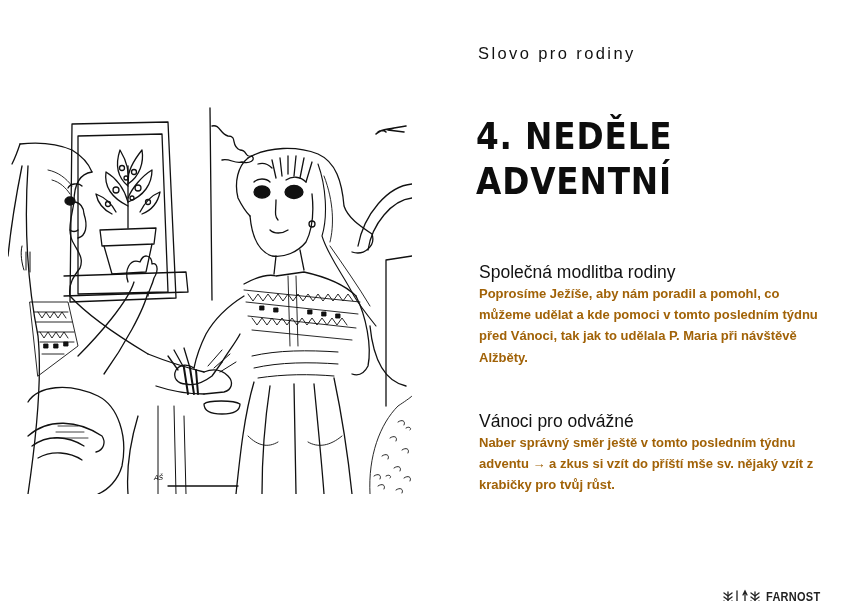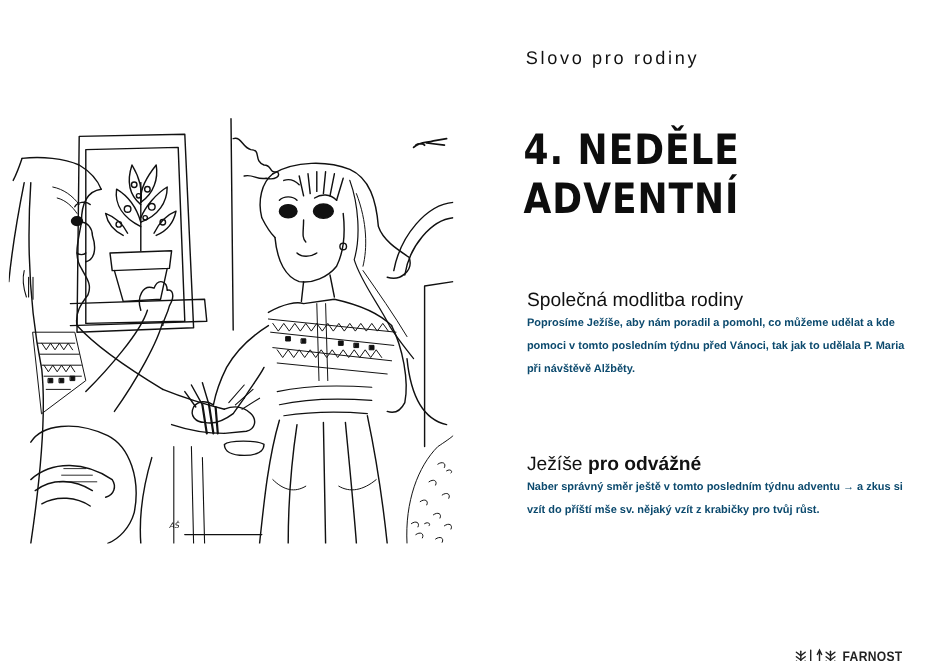--- a/index.html
+++ b/index.html
@@ -20,24 +20,24 @@
       position: absolute; left: 476px; top: 114px;
       font-family: "DejaVu Sans", sans-serif; font-weight: bold; font-size: 38px; line-height: 45px;
       letter-spacing: 1px; color: #0d0d0d; transform: scaleX(0.86); transform-origin: left top;
     }
     .title div { white-space: nowrap; }
     .section { position: absolute; left: 479px; width: 345px; }
     .section h2 {
       margin: 0; font-family: "Liberation Sans", sans-serif; font-weight: normal; font-size: 17.5px;
       line-height: 22px; color: #111;
     }
-    .section h2 .b { font-weight: bold; margin-top: 36px; }
+    .section h2 .b { font-weight: normal; margin-top: 36px; }
     .section p {
-      margin: 0; font-family: "Liberation Sans", sans-serif; font-weight: bold; font-size: 10px;
-      line-height: 21.2px; color: #0c4a6e;
+      margin: 0; font-family: "Liberation Sans", sans-serif; font-weight: bold; font-size: 13px;
+      line-height: 21.2px; color: #a16207;
     }
     .sec1 { top: 261px; }
     .sec2 { top: 410px; }
     .logo {
       position: absolute; left: 722px; top: 544px; display: flex; align-items: center; gap: 4px; margin-top: 44px;
     }
     .logo-mark svg { display: block; }
     .logo-text {
       font-family: "Liberation Sans", sans-serif; font-weight: bold; font-size: 12.5px; line-height: 14px;
       letter-spacing: 0.3px; color: #222; transform: scaleX(0.88); transform-origin: left center;
@@ -193,21 +193,21 @@
   <div>ADVENTNÍ</div>
 </div>
 
 <div class="section sec1">
   <h2>Společná modlitba rodiny</h2>
   <p>Poprosíme Ježíše, aby nám poradil a pomohl, co můžeme udělat a kde pomoci v tomto posledním týdnu před Vánoci, tak jak to udělala P. Maria při návštěvě Alžběty.</p>
 </div>
 
 <div class="section sec2">
   <h2>
-    <span>Ježíše</span>
+    <span>Vánoci</span>
     <span class="b">pro odvážné</span>
   </h2>
   <p>Naber správný směr ještě v tomto posledním týdnu adventu → a zkus si vzít do příští mše sv. nějaký vzít z krabičky pro tvůj růst.</p>
 </div>
 
 <div class="logo">
   <div class="logo-mark">
     <svg width="40" height="32" viewBox="0 0 40 32" fill="none" stroke="#222" stroke-width="1.3" stroke-linecap="round">
       <g>
         <path d="M6 4 L6 30"></path>

